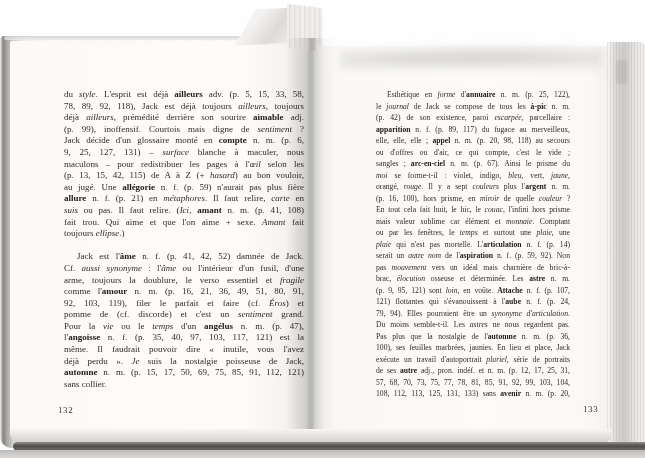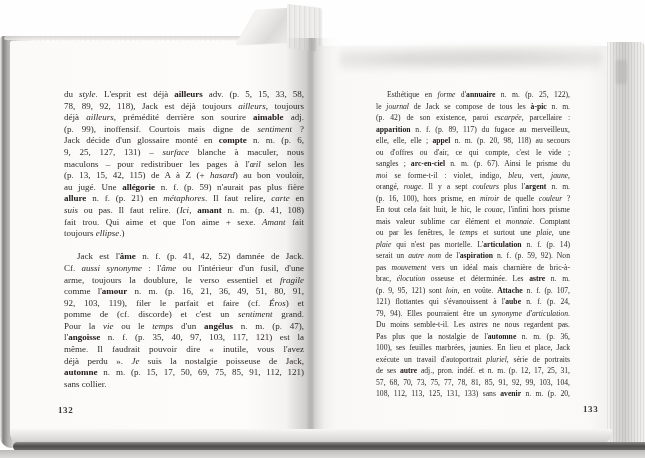--- a/index.html
+++ b/index.html
@@ -93,21 +93,21 @@
     font-size:9px;line-height:11.6px;height:11.6px;overflow:hidden;
     text-align:justify;text-align-last:justify;
   }
   .text-right .line{line-height:11.5px;height:11.5px;}
   .line.last{text-align-last:left;}
   .line.indent{text-indent:13px;}
   .para-gap{height:11.6px;}
   .line b{font-weight:bold;color:#1d1a17;}
   .line i{font-style:italic;}
   .pagenum{
-    position:absolute;font-size:9px;letter-spacing:.6px;color:#3a3733;font-weight:bold;
+    position:absolute;font-size:9px;letter-spacing:.6px;color:#3a3733;
   }
   .pagenum-left{left:58px;top:405px;}
   .pagenum-right{left:583px;top:404px;}
 </style>
 </head>
 <body>
 
 <div>
 
   <div class="left-stack"></div>

